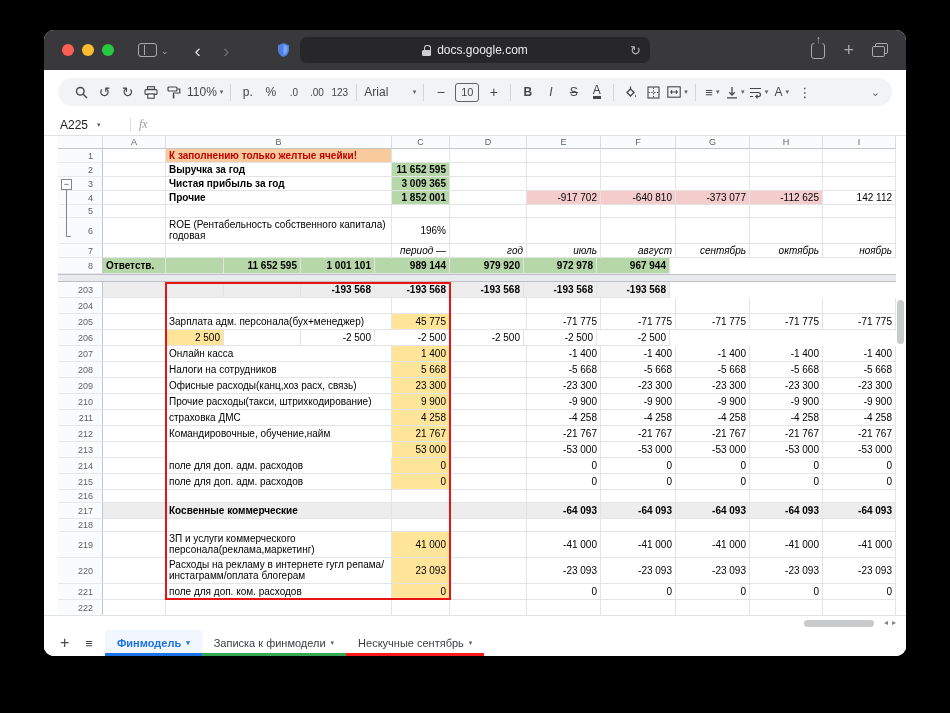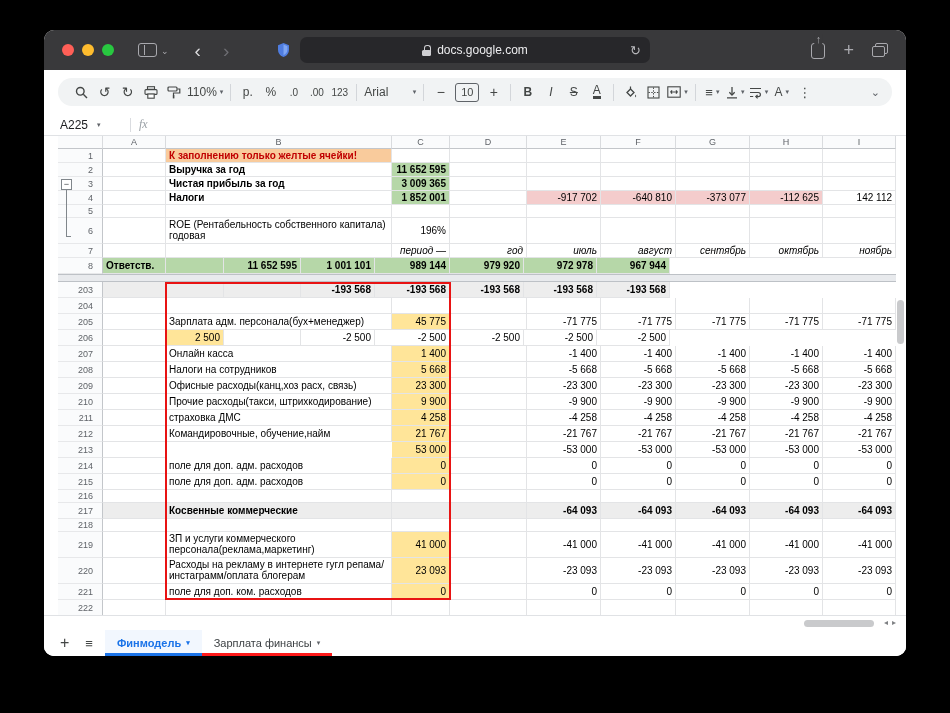--- a/index.html
+++ b/index.html
@@ -278,21 +278,21 @@
             <div class="cell" style="width: 77px;"></div>
             <div class="cell" style="width: 74px;"></div>
             <div class="cell" style="width: 75px;"></div>
             <div class="cell" style="width: 74px;"></div>
             <div class="cell" style="width: 73px;"></div>
             <div class="cell" style="width: 73px;"></div>
           </div>
           <div class="grid-row" style="height: 14px;">
             <div class="gutter-cell">4</div>
             <div class="cell" style="width: 63px;"></div>
-            <div class="cell b" style="width: 226px;">Налоги</div>
+            <div class="cell b" style="width: 226px;">Прочие</div>
             <div class="cell b r bg-green" style="width: 58px;">1 852 001</div>
             <div class="cell" style="width: 77px;"></div>
             <div class="cell r bg-pink" style="width: 74px;">-917 702</div>
             <div class="cell r bg-pink" style="width: 75px;">-640 810</div>
             <div class="cell r bg-pink" style="width: 74px;">-373 077</div>
             <div class="cell r bg-pink" style="width: 73px;">-112 625</div>
             <div class="cell r" style="width: 73px;">142 112</div>
           </div>
           <div class="grid-row" style="height: 13px;">
             <div class="gutter-cell">5</div>
@@ -596,20 +596,24 @@
     </div>
     <div class="vthumb"></div>
 
     <div class="tabbar">
       <span class="tb-add">+</span>
       <span class="tb-menu">≡</span>
       <div class="sheet-tab active" style="--tc: #1a73e8;">
         <span>Финмодель</span>
         <span class="tabcaret">▾</span>
       </div>
-      <div class="sheet-tab" style="--tc: #ff1a1a;">
-        <span>Зарплата финансы</span>
+      <div class="sheet-tab" style="--tc: #34a853;">
+        <span>Записка к финмодели</span>
         <span class="tabcaret">▾</span>
       </div>
+      <div class="sheet-tab" style="--tc: #ff1a1a;">
+        <span>Нескучные сентябрь</span>
+        <span class="tabcaret">▾</span>
+      </div>
     </div>
 
   </div>
 </div>
 
 </body></html>

